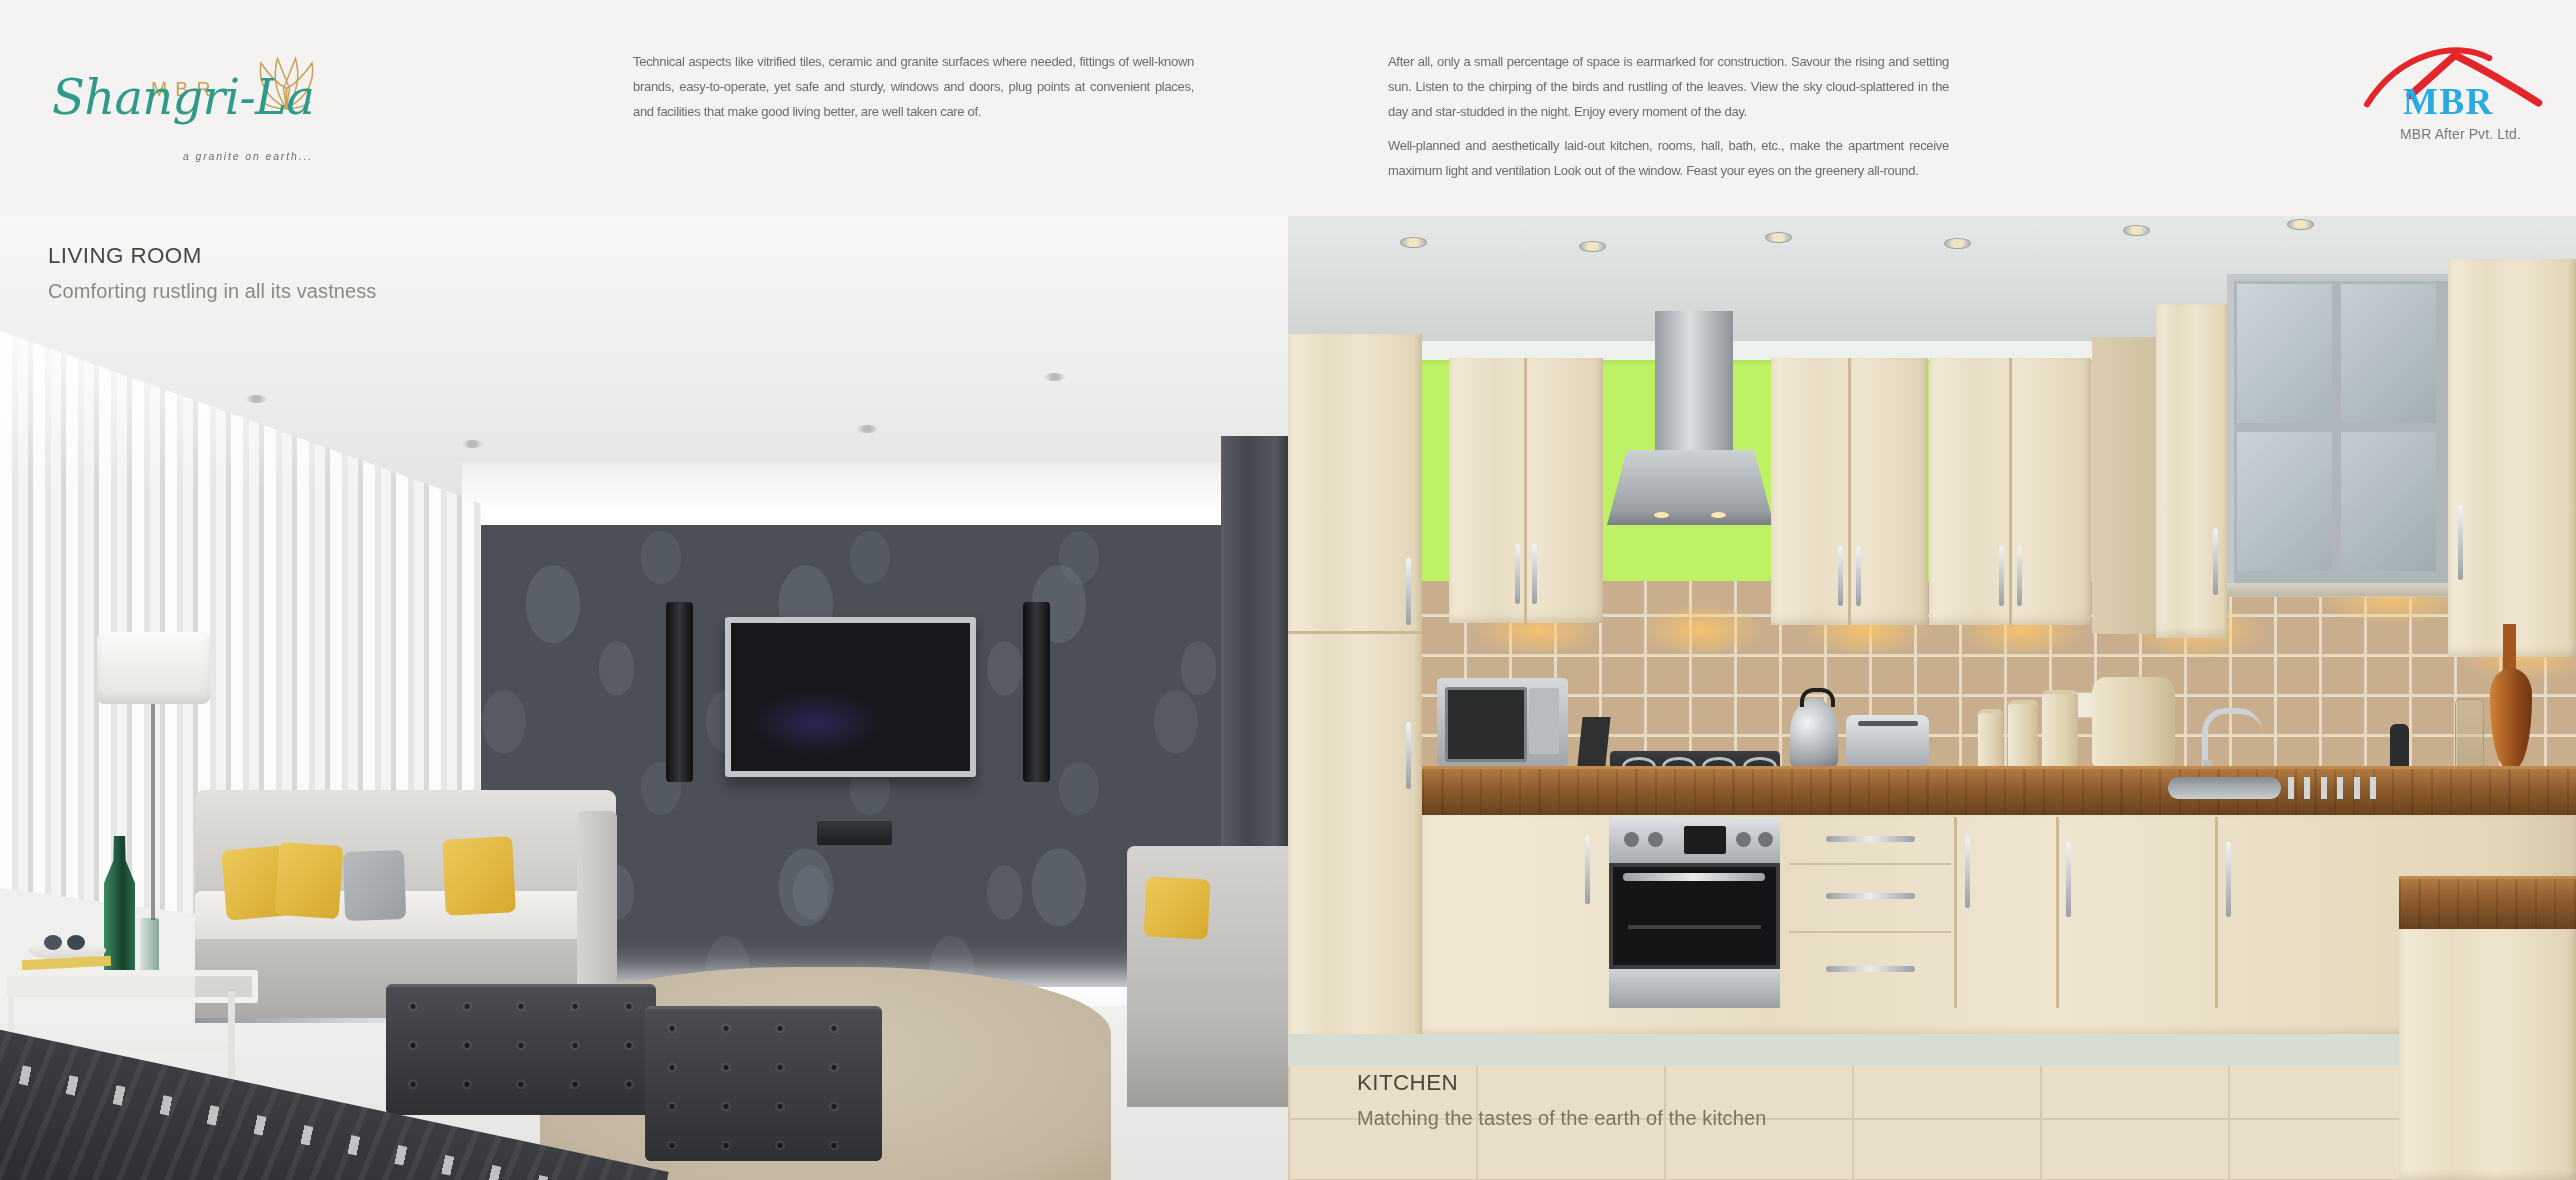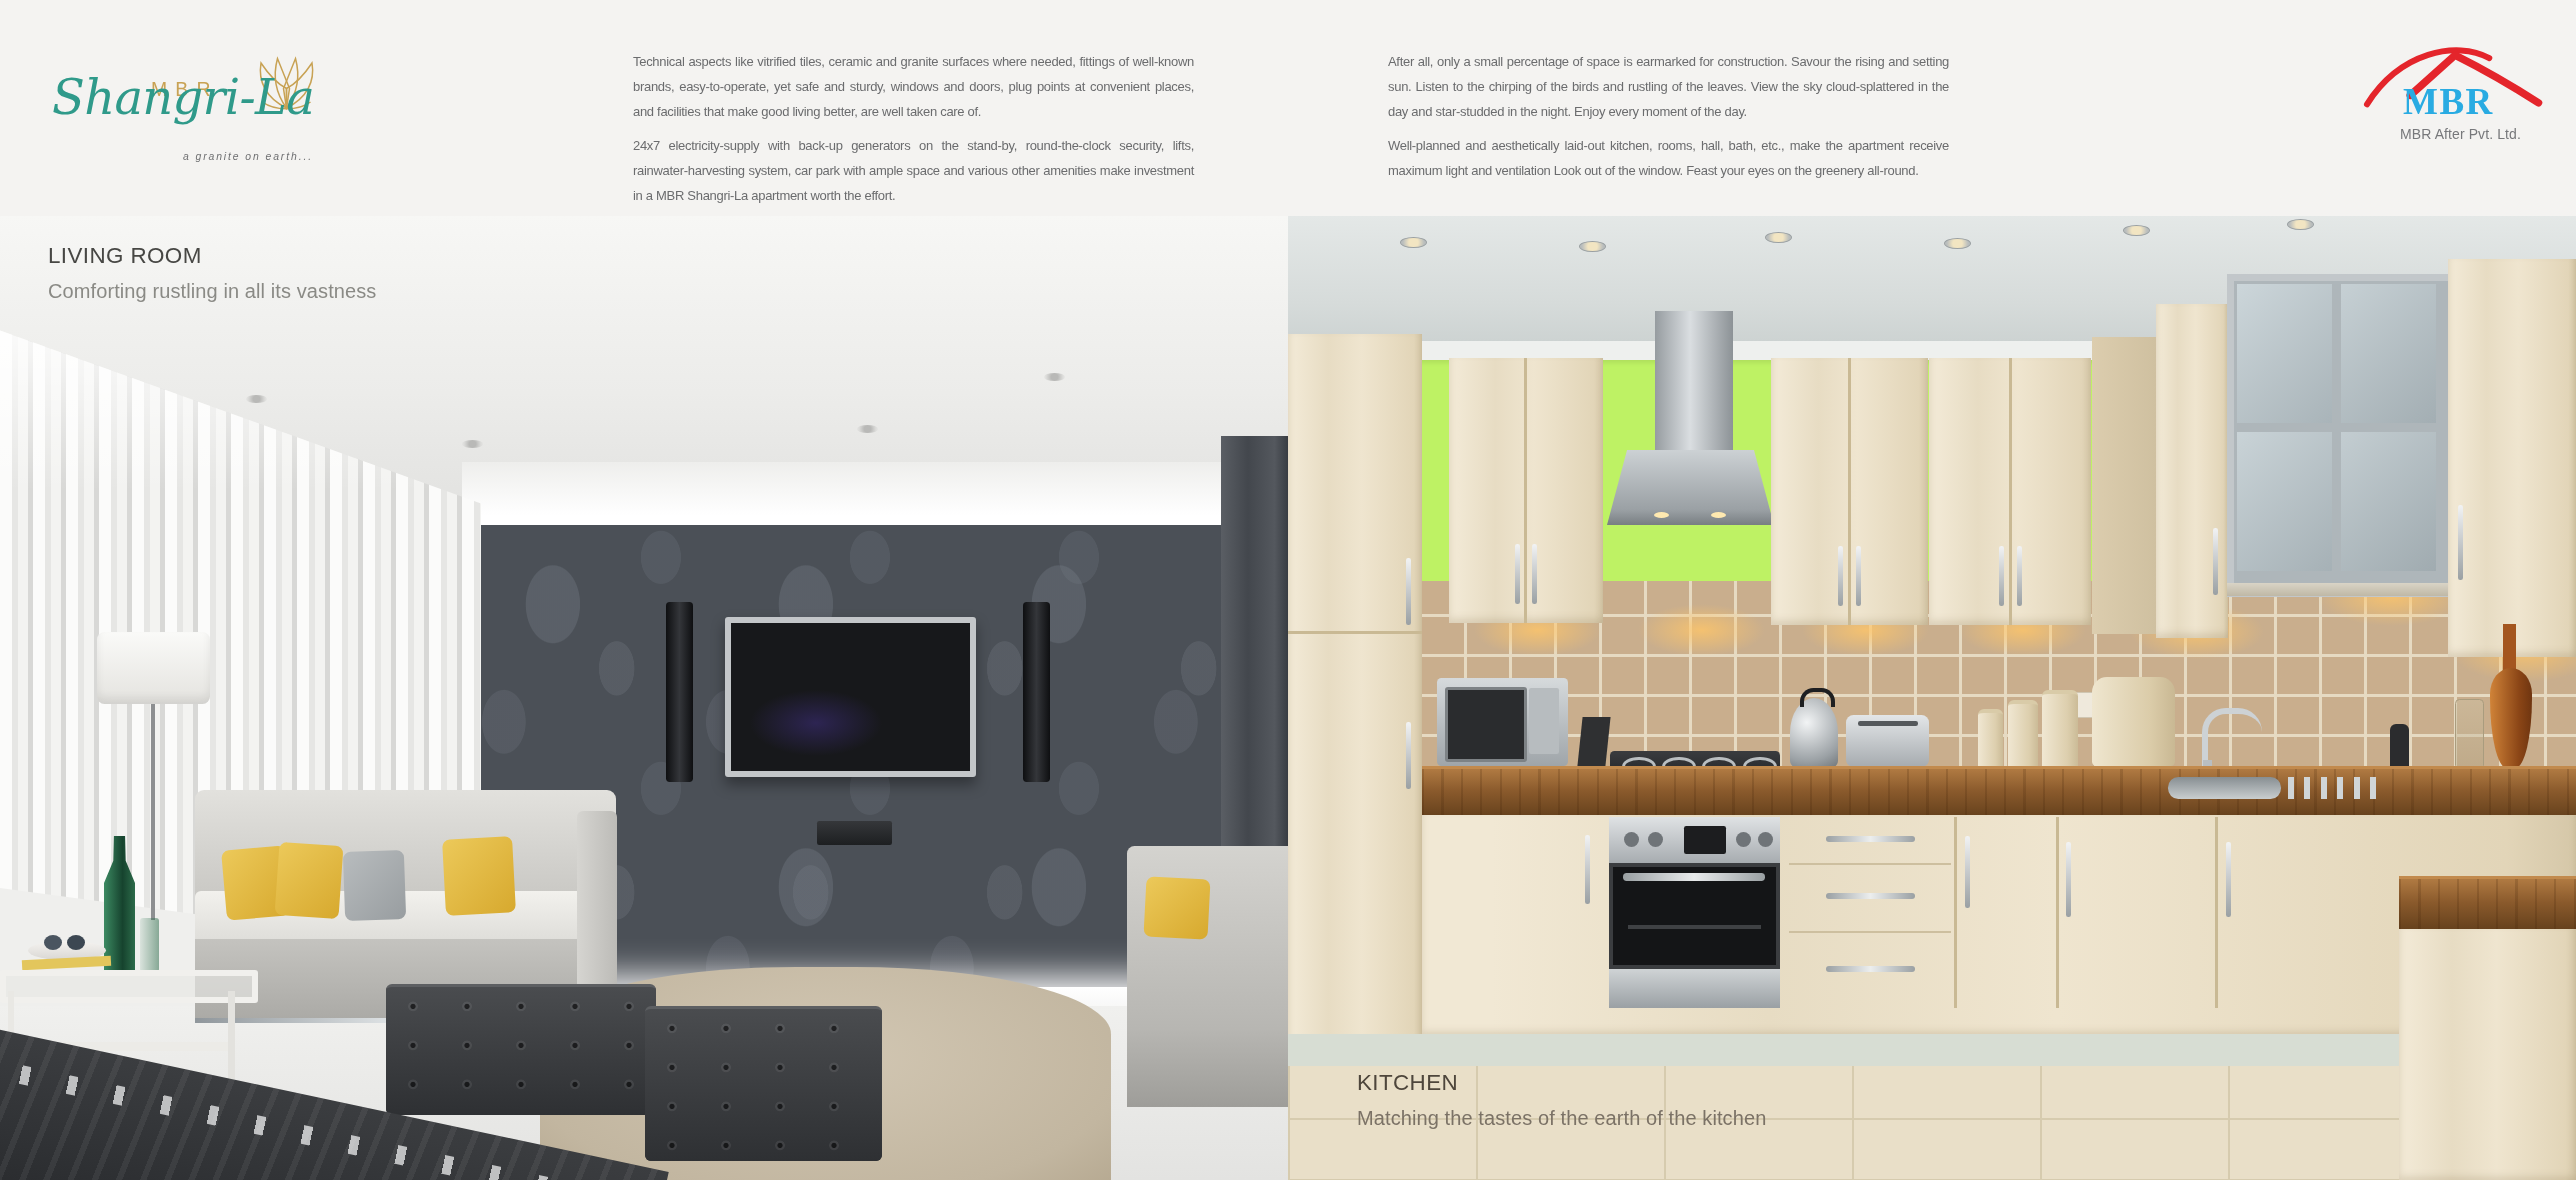--- a/index.html
+++ b/index.html
@@ -95,21 +95,20 @@
           <path d="M14,64 C30,76 62,76 78,64"></path>
         </g>
       </svg>
       <span class="brandL-prefix" style="left:99px;top:52px;">MBR</span>
       <span class="brandL-name" style="left:0px;top:43px;">Shangri-La</span>
       <span class="brandL-tag" style="left:131px;top:125px;">a granite on earth...</span>
     </div>
 
     <div class="intro-col" style="left:633px;top:49px;">
       <p>Technical aspects like vitrified tiles, ceramic and granite surfaces where needed, fittings of well-known brands, easy-to-operate, yet safe and sturdy, windows and doors, plug points at convenient places, and facilities that make good living better, are well taken care of.</p>
-      <p>24x7 electricity-supply with back-up generators on the stand-by, round-the-clock security, lifts, rainwater-harvesting system, car park with ample space and various other amenities make investment in a MBR Shangri-La apartment worth the effort.</p>
     </div>
 
     <div class="intro-col" style="left:1388px;top:49px;">
       <p>After all, only a small percentage of space is earmarked for construction. Savour the rising and setting sun. Listen to the chirping of the birds and rustling of the leaves. View the sky cloud-splattered in the day and star-studded in the night. Enjoy every moment of the day.</p>
       <p>Well-planned and aesthetically laid-out kitchen, rooms, hall, bath, etc., make the apartment receive maximum light and ventilation Look out of the window. Feast your eyes on the greenery all-round.</p>
     </div>
 
     <div class="abs" style="left:2355px;top:37px;width:201px;height:119px;">
       <svg class="abs" style="left:6px;top:0;" width="185" height="75" viewBox="0 0 248 100">
         <g fill="none" stroke="#e4252b" stroke-linecap="round">

